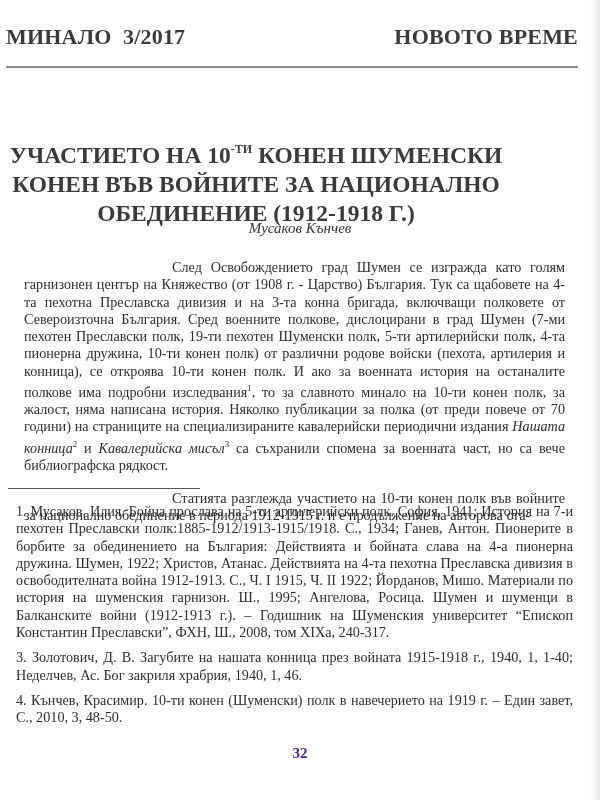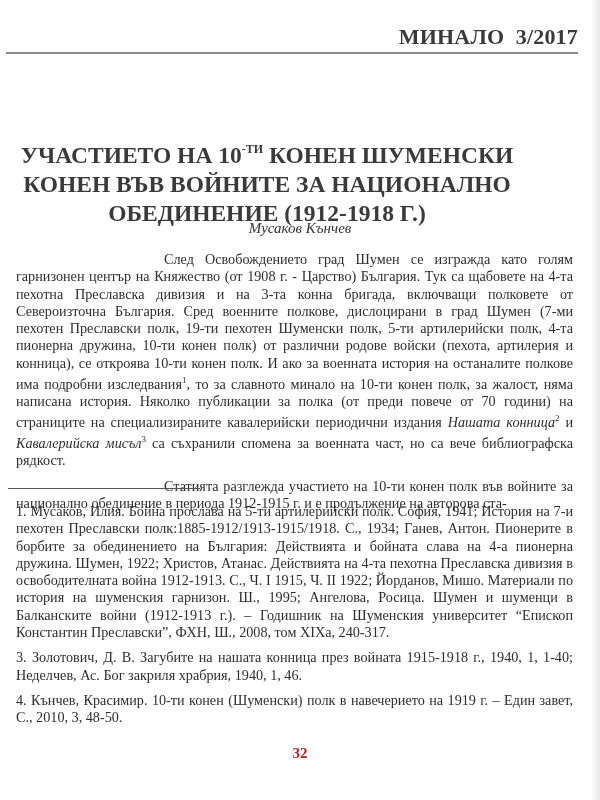--- a/index.html
+++ b/index.html
@@ -10,60 +10,59 @@
     color: #2b2b2b;
     position: relative;
   }
   .page { position: absolute; left: 0; top: 0; width: 600px; height: 800px; }
   .edge { position: absolute; right: 0; top: 0; width: 10px; height: 800px;
     background: linear-gradient(to right, #ffffff, #e9e9e9); }
   .header {
     position: absolute; left: 6px; top: 24px; width: 572px;
     display: flex; justify-content: space-between; align-items: flex-end;
     font-weight: bold; font-size: 22px; color: #3a3a3a; letter-spacing: 0.2px;
-    padding-bottom: 2px;
+    padding-bottom: 16px;
     border-bottom: 2px solid #8a8a8a;
-    flex-direction: column;
   }
   .title {
     position: absolute; left: 0; top: 135px; width: 512px;
     text-align: center; font-weight: bold; font-size: 23.5px; line-height: 29px;
     color: #3a3a3a;
-    padding-left: 11px;
   }
   .title sup { font-size: 12px; vertical-align: 10px; }
   .author {
     position: absolute; left: 0; top: 220px; width: 600px;
     text-align: center; font-style: italic; font-size: 15px; color: #333;
   }
   .body {
     position: absolute; left: 8px; top: 243px; width: 573px;
     font-size: 14.2px; line-height: 17.3px; text-align: justify; color: #2d2d2d;
   }
-  .body p { margin: 8px; text-indent: 148px; }
+  .body p { margin: 16px; text-indent: 148px; }
   .body sup { font-size: 9px; }
   .rule { position: absolute; left: 8px; top: 488px; width: 192px; height: 1px; background: #555; }
   .notes {
     position: absolute; left: 8px; top: 495px; width: 573px;
     font-size: 14.2px; line-height: 17.3px; text-align: justify; color: #2d2d2d;
   }
   .notes p { margin: 8px; }
   .pagenum {
     position: absolute; left: 0; top: 745px; width: 600px; text-align: center;
-    font-weight: bold; font-size: 15px; color: #b91c1c;
+    font-weight: bold; font-size: 15px; color: #4c1d95;
   }
 </style>
 </head>
 <body>
 
 <div class="page">
   <div class="edge"></div>
 
   <div class="header">
     <span style="white-space:pre">МИНАЛО  3/2017</span>
+    <span>НОВОТО ВРЕМЕ</span>
   </div>
 
   <div class="title">
     <div><span>УЧАСТИЕТО НА 10</span><sup>-ТИ</sup><span style="white-space:pre"> КОНЕН ШУМЕНСКИ</span></div>
     <div>КОНЕН ВЪВ ВОЙНИТЕ ЗА НАЦИОНАЛНО</div>
     <div>ОБЕДИНЕНИЕ (1912-1918 Г.)</div>
   </div>
 
   <div class="author">Мусаков Кънчев</div>
 

